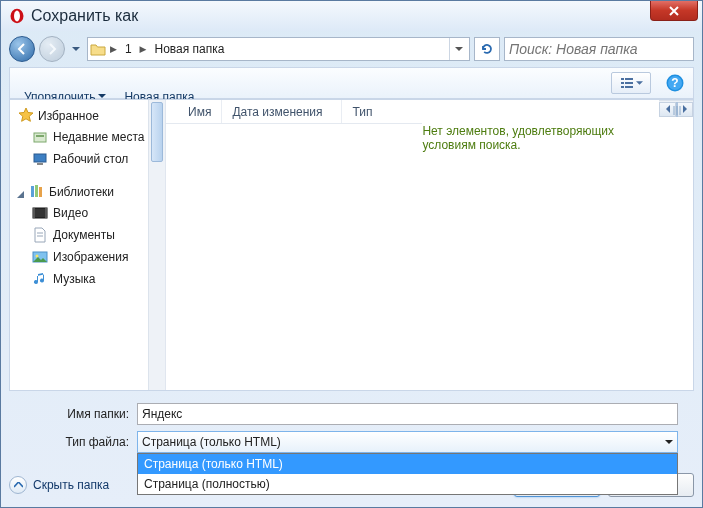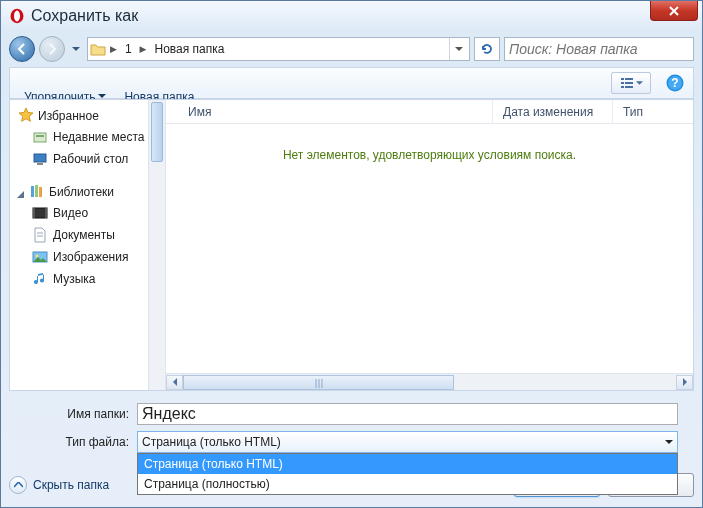--- a/index.html
+++ b/index.html
@@ -38,38 +38,38 @@
 .sidebar { width: 156px; border-right: 1px solid #e0e6ef; overflow:hidden; position:relative; }
 .tree { padding: 4px 0; }
 .tree-group { margin-bottom: 10px; }
 .tree-hdr { display:flex; align-items:flex-end; gap:4px; padding:3px 6px; color:#222; }
 .tree-hdr .tri { width:9px; height:9px; }
 .tree-item { display:flex; align-items:center; gap:5px; padding:3px 6px 3px 22px; color:#222; }
 .tree .ic { width:16px; height:16px; flex-shrink:0; }
 .sidebar-scroll { position:absolute; right:0; top:0; width:17px; height:100%; background:#eef2f7; border-left:1px solid #dce3ec; }
 .sidebar-scroll .thumb { position:absolute; top:2px; left:2px; right:2px; height:60px; background:linear-gradient(to right,#d6e6f8,#b8d2ee); border:1px solid #9cb9da; border-radius:2px;}
 
-.filepane { flex:1; display:flex; flex-direction:column; }
+.filepane { flex:1; display:flex; flex-direction:row; }
 .col-hdr { height:24px; border-bottom:1px solid #e4e9f0; display:flex; align-items:center; }
 .col-hdr .col { padding:0 10px; color:#40536b; border-right:1px solid #e9edf3; height:100%; display:flex; align-items:center; }
 .col-hdr .col.c1 { flex:1.4; padding-left:22px;}
 .col-hdr .col.c2 { width:120px;}
 .col-hdr .col.c3 { width:80px; border-right:none;}
 .empty-msg { flex:1; display:flex; align-items:flex-start; justify-content:center; padding-top:24px; color:#4d7c0f; }
 .h-scroll { height:17px; background:#eef2f7; border-top:1px solid #dce3ec; display:flex; align-items:center; position:relative;}
 .h-scroll .hbtn { width:17px; height:15px; background:linear-gradient(to bottom,#f5f8fc,#dde7f2); border:1px solid #c6d2e1; display:flex; align-items:center; justify-content:center;}
 .h-scroll .htrack { flex:1; height:15px; position:relative; }
 .h-scroll .hthumb { position:absolute; left:0; top:0; height:15px; width:55%; background:linear-gradient(to bottom,#eaf1fa,#cfdff1); border:1px solid #adc3dd;}
 .h-scroll .grip { position:absolute; left:50%; top:3px; width:10px; height:9px; transform:translateX(-50%);}
 
 .form-area { margin: 6px 8px 0 8px; }
 .form-row { display:flex; align-items:center; margin-bottom:6px; }
 .form-row .lbl { width:128px; text-align:right; padding-right:8px; color:#222; }
 .form-row .field { flex:1; height:22px; border:1px solid #abadb3; background:#fff; padding:0 4px; display:flex; align-items:center; }
-.form-row .field input { flex:1; border:none; outline:none; font-size:16px; color:#222; }
+.form-row .field input { flex:1; border:none; outline:none; font-size:12px; color:#222; }
 .form-row .combo { flex:1; position:relative; }
 .combo-display { height:22px; border:1px solid #7eb4ea; background:linear-gradient(to bottom,#fff,#e7f1fb); display:flex; align-items:center; padding:0 4px; color:#222; }
 .combo-display .carrow { margin-left:auto; }
 .dropdown { position:absolute; left:0; right:0; top:22px; background:#fff; border:1px solid #767676; z-index:10; }
 .dropdown .opt { padding:3px 6px; color:#222; }
 .dropdown .opt.sel { background:#3399ff; color:#fff; }
 
 .footer { margin: 14px 8px 10px 8px; display:flex; align-items:center; }
 .footer .toggle { display:flex; align-items:center; gap:6px; color:#13396a; }
 .footer .toggle .circ { width:18px; height:18px; border-radius:50%; border:1px solid #9fb6d1; background:linear-gradient(to bottom,#fff,#e0ebf6); display:flex; align-items:center; justify-content:center;}

